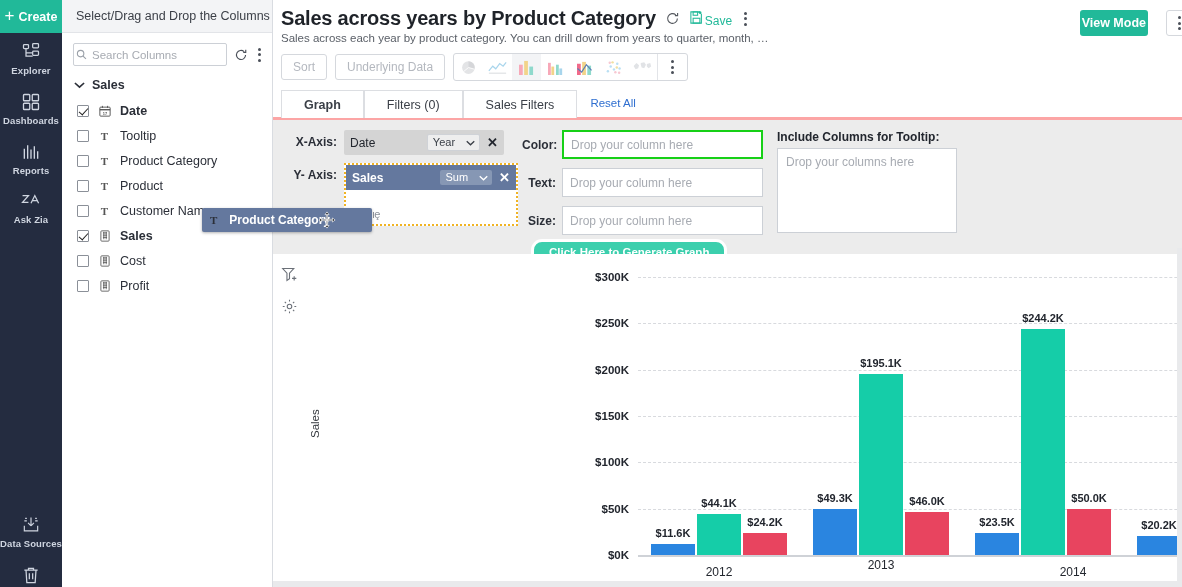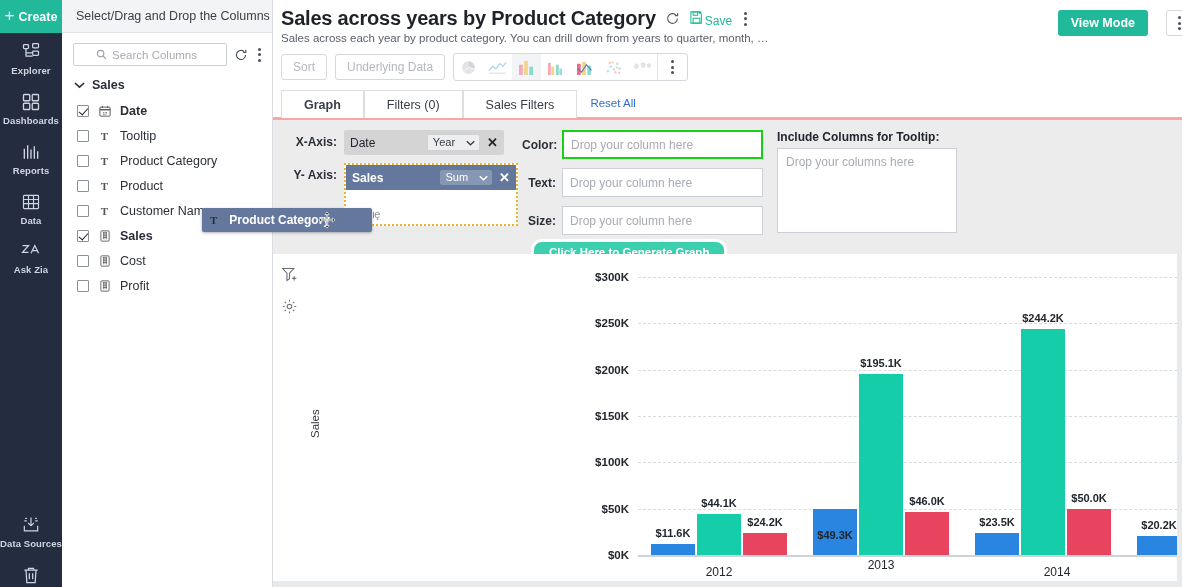--- a/index.html
+++ b/index.html
@@ -34,21 +34,21 @@
   .colpanel { width: 211px; flex: 0 0 211px; border-right: 1px solid #d9dce1; background:#fff;
               height: 587px; position: relative; }
   .colpanel-head {
     height: 33px; background: #f3f4f6; border-bottom: 1px solid #e2e4e8;
     display: flex; align-items: center; padding-left: 14px;
     font-size: 12.5px; color: #3b3f47;
   }
   .search-row { display: flex; align-items: center; padding: 10px 8px 6px 11px; gap: 7px; }
   .search-box {
     flex: 1; height: 23px; border: 1px solid #ccd0d6; border-radius: 2px;
-    display: flex; align-items: center; padding: 0 22px; gap: 5px; background: #fff;
+    display: flex; align-items: center; padding: 0 2px; gap: 5px; background: #fff;
   }
   .search-box input {
     border: none; outline: none; font-size: 11.5px; width: 100%;
     font-family: "Liberation Sans", sans-serif; color: #333;
   }
   .search-box input::placeholder { color: #a7abb2; }
   .icon-btn { cursor: pointer; display:flex; align-items:center; justify-content:center;}
   .kebab { display: flex; flex-direction: column; gap: 2.5px; padding: 2px 3px; cursor: pointer;}
   .kebab i { width: 3px; height: 3px; border-radius: 50%; background: #4a4f58; display:block;}
 
@@ -74,21 +74,21 @@
   .main { flex: 1; height: 587px; position: relative; background: #fff; overflow: hidden;}
   .titlebar { padding: 7px 0 0 8px; position: relative; }
   .title-row { display: flex; align-items: center; gap: 9px; }
   .rep-title { font-size: 20px; font-weight: bold; color: #1f2329; letter-spacing: -0.2px; }
   .save-btn { display: flex; align-items: flex-end; gap: 1px; color: #21b999; font-size: 12px; cursor: pointer;}
   .rep-desc { font-size: 11.5px; color: #5b6068; margin-top: 2px; }
 
   .view-mode {
     position: absolute; right: 34px; top: 10px;
     background: #21b999; color: #fff; font-size: 12.5px; font-weight: bold;
-    padding: 6px 13px; border-radius: 3px; cursor: pointer; border: none;
+    padding: 6px 2px; border-radius: 3px; cursor: pointer; border: none;
     font-family: "Liberation Sans", sans-serif;
   }
   .edge-btn {
     position: absolute; right: -10px; top: 10px; width: 26px; height: 26px;
     border: 1px solid #d5d8dd; border-radius: 3px; background: #fff;
     display:flex; align-items:center; justify-content:center;
   }
 
   .toolbar { display: flex; align-items: center; gap: 8px; padding: 9px 0 0 8px; }
   .tb-btn {
@@ -241,29 +241,20 @@
 
     <div class="rail-item">
       <span>
         <svg width="20" height="20" viewBox="0 0 24 24" fill="none" stroke="#cfd5e0" stroke-width="1.6">
           <path d="M4 20V8M8 20V4M12 20V9M16 20V5M20 20V11"></path>
         </svg>
       </span>
       <span class="lbl">Reports</span>
     </div>
 
-    <div class="rail-item">
-      <span>
-        <svg width="20" height="20" viewBox="0 0 24 24" fill="none" stroke="#cfd5e0" stroke-width="1.4">
-          <rect x="3" y="4" width="18" height="16" rx="1"></rect>
-            <path d="M3 9h18M3 14h18M9 4v16M15 4v16"></path>
-        </svg>
-      </span>
-      <span class="lbl">Data</span>
-    </div>
 
     <div class="rail-item">
       <span>
         <svg width="22" height="19" viewBox="0 0 26 22" fill="none" stroke="#cfd5e0" stroke-width="1.5">
           <path d="M3 4h7l-7 8h7"></path>
             <path d="M13 13 L17.5 4 L22 13"></path>
             <path d="M14.8 10h5.4"></path>
         </svg>
       </span>
       <span class="lbl">Ask Zia</span>
@@ -612,33 +603,33 @@
           <div class="ytick" style="top: 23px; left: 56px; width: 300px;">$300K</div>
           <div class="axisline" style="left: 365px; width: 805px; top: 301px;"></div>
           <div class="bar" style="left: 378px; width: 44px; height: 10.7493px; bottom: 39px; background: rgb(42, 133, 224);"></div>
           <div class="barlbl" style="left: 400px; top: 273.251px;">$11.6K</div>
           <div class="bar" style="left: 424px; width: 44px; height: 40.866px; bottom: 39px; background: rgb(21, 205, 168);"></div>
           <div class="barlbl" style="left: 446px; top: 243.134px;">$44.1K</div>
           <div class="bar" style="left: 470px; width: 44px; height: 22.4253px; bottom: 39px; background: rgb(232, 68, 95);"></div>
           <div class="barlbl" style="left: 492px; top: 261.575px;">$24.2K</div>
           <div class="xtick" style="left: 446px; top: 311px;">2012</div>
           <div class="bar" style="left: 540px; width: 44px; height: 45.6847px; bottom: 39px; background: rgb(42, 133, 224);"></div>
-          <div class="barlbl" style="left: 562px; top: 238.315px; margin-top: 37px;">$49.3K</div>
+          <div class="barlbl" style="left: 562px; top: 238.315px;">$49.3K</div>
           <div class="bar" style="left: 586px; width: 44px; height: 180.793px; bottom: 39px; background: rgb(21, 205, 168);"></div>
           <div class="barlbl" style="left: 608px; top: 103.207px;">$195.1K</div>
           <div class="bar" style="left: 632px; width: 44px; height: 42.6267px; bottom: 39px; background: rgb(232, 68, 95);"></div>
           <div class="barlbl" style="left: 654px; top: 241.373px;">$46.0K</div>
           <div class="xtick" style="left: 608px; top: 304px;">2013</div>
           <div class="bar" style="left: 702px; width: 44px; height: 21.7767px; bottom: 39px; background: rgb(42, 133, 224);"></div>
           <div class="barlbl" style="left: 724px; top: 262.223px;">$23.5K</div>
           <div class="bar" style="left: 748px; width: 44px; height: 226.292px; bottom: 39px; background: rgb(21, 205, 168);"></div>
           <div class="barlbl" style="left: 770px; top: 57.708px;">$244.2K</div>
           <div class="bar" style="left: 794px; width: 44px; height: 46.3333px; bottom: 39px; background: rgb(232, 68, 95);"></div>
           <div class="barlbl" style="left: 816px; top: 237.667px;">$50.0K</div>
-          <div class="xtick" style="left: 784px; top: 311px;">2014</div>
+          <div class="xtick" style="left: 800px; top: 311px;">2014</div>
           <div class="bar" style="left: 864px; width: 44px; height: 18.7187px; bottom: 39px; background: rgb(42, 133, 224);"></div>
           <div class="barlbl" style="left: 886px; top: 265.281px;">$20.2K</div>
           <div class="xlabel" style="left: 790px; top: 333px;">Year</div>
         </div>
     </div>
 
     <div class="vscroll-main"></div>
   </div>
 
   <div class="drag-ghost">

